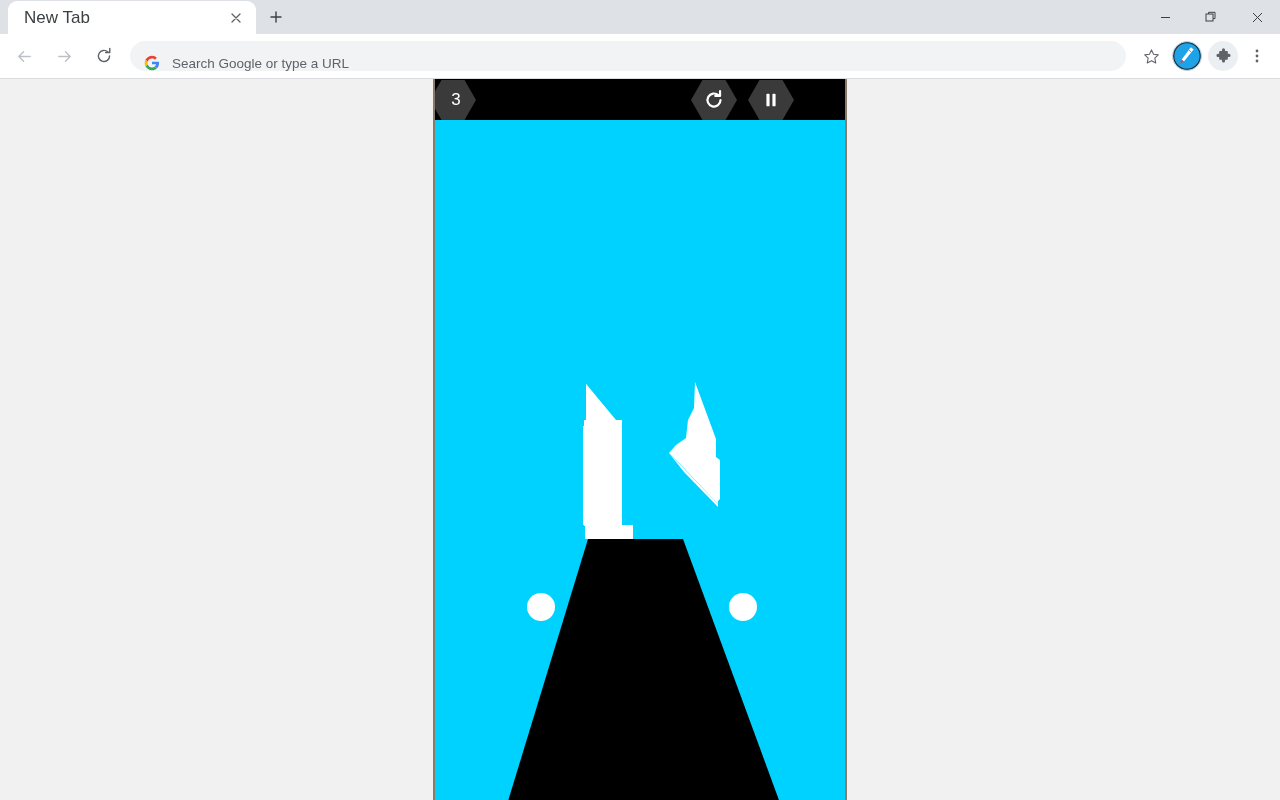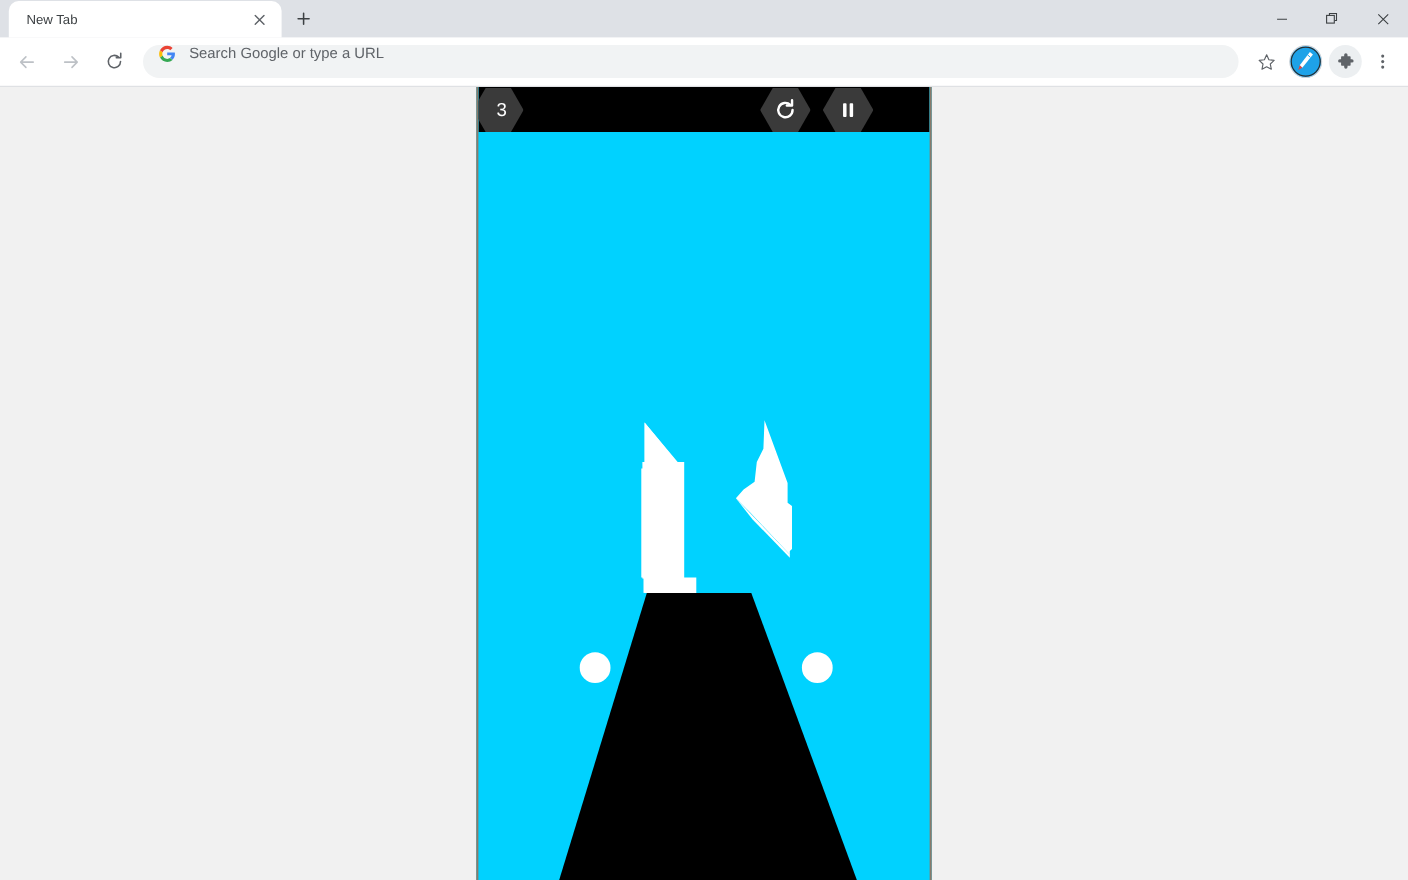--- a/index.html
+++ b/index.html
@@ -30,21 +30,21 @@
   #tab-active {
     margin-left: 8px;
     width: 248px; height: 33px;
     background: #ffffff;
     border-radius: 9px 9px 0 0;
     display: flex; align-items: center;
     padding: 0 10px 0 16px;
     position: relative;
   }
   #tab-title {
-    font-size: 12px; color: #3c4043;
+    font-size: 17px; color: #3c4043;
     flex: 1;
     white-space: nowrap; overflow: hidden; text-overflow: ellipsis;
   }
   #tab-close {
     width: 20px; height: 20px;
     display: flex; align-items: center; justify-content: center;
     border-radius: 50%;
     color: #5f6368;
     font-size: 14px; line-height: 1;
   }
@@ -86,21 +86,21 @@
     color: #5f6368;
   }
   .nav-btn.disabled { color: #bdc1c6; }
 
   #omnibox {
     flex: 1;
     height: 30px;
     margin: 0 8px 0 6px;
     background: #f1f3f4;
     border-radius: 16px;
-    display: flex; align-items: flex-start;
+    display: flex; align-items: flex-end;
     padding: 0 14px;
   }
   #omnibox-text {
     font-size: 13.5px;
     color: #5f6368;
     margin-left: 12px;
     flex: 1;
   }
   #google-g { width: 16px; height: 16px; display: block; }
 

